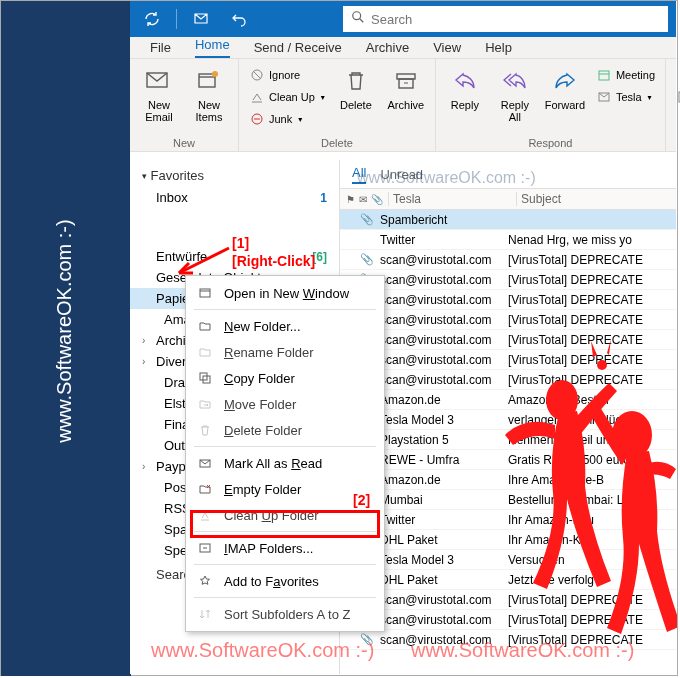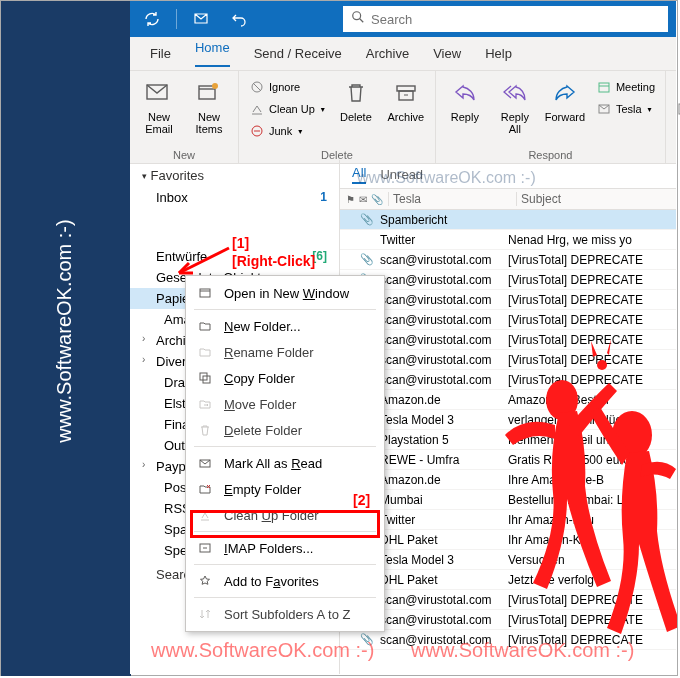--- a/index.html
+++ b/index.html
@@ -19,42 +19,42 @@
   
   .titlebar { height: 36px; background: #106ebe; display: flex; align-items: center; padding: 0 8px; gap: 10px; color: #fff; }
   .tb-btn { width: 28px; height: 28px; display: flex; align-items: center; justify-content: center; font-size: 15px; }
   .tb-btn svg { stroke: #fff; fill: none; }
   .tb-sep { width: 1px; height: 20px; background: rgba(255,255,255,.4); }
   .searchbox { flex: 1; height: 26px; background: #fff; display: flex; align-items: center; padding: 0 8px; color: #666; margin-left: 80px; }
   .searchbox .mag { margin-right: 6px; }
   .searchbox input { border: none; outline: none; font-size: 13px; width: 100%; }
 
   
-  .tabs { height: 34px; background: #f3f2f1; display: flex; align-items: stretch; padding-left: 8px; border-bottom: 1px solid #e1dfdd; }
+  .tabs { height: 22px; background: #f3f2f1; display: flex; align-items: stretch; padding-left: 8px; border-bottom: 1px solid #e1dfdd; }
   .tabs .tab { padding: 0 12px; display: flex; align-items: center; font-size: 13px; color: #323130; cursor: pointer; }
   .tabs .tab.active { color: #106ebe; }
-  .tabs .tab.active span { border-bottom: 2px solid #106ebe; padding-bottom: 10px; }
+  .tabs .tab.active span { border-bottom: 2px solid #106ebe; padding-bottom: 4px; }
 
   
   .ribbon { height: 93px; background: #f3f2f1; display: flex; border-bottom: 1px solid #e1dfdd; font-size: 12px; }
   .rgroup { border-right: 1px solid #e1dfdd; padding: 4px 6px 2px 6px; display: flex; flex-direction: column; }
   .rgroup .body { flex: 1; display: flex; align-items: flex-start; gap: 4px; }
   .rgroup .label { text-align: center; font-size: 11px; color: #666; padding-top: 2px; }
   .rbig { width: 46px; text-align: center; display: flex; flex-direction: column; align-items: center; gap: 2px; padding-top: 2px; }
   .rbig .ico { width: 32px; height: 32px; display: flex; align-items: center; justify-content: center; }
   .rbig .txt { font-size: 11px; line-height: 12px; }
   .rstack { display: flex; flex-direction: column; gap: 2px; padding-top: 2px; }
   .rsmall { display: flex; align-items: center; gap: 4px; font-size: 11px; height: 20px; padding: 0 4px; white-space: nowrap; }
   .ico16 { width: 16px; height: 16px; display: inline-flex; align-items: center; justify-content: center; }
 
   
   .split { position: absolute; top: 159px; left: 0; right: 0; bottom: 0; display: flex; }
   .folders { width: 210px; border-right: 1px solid #e1dfdd; font-size: 13px; overflow: hidden; }
   .fav { padding: 8px 12px 4px 12px; color: #323130; display: flex; align-items: center; gap: 4px; font-size: 13px; }
-  .folder-item { padding: 3px 12px 3px 26px; display: flex; justify-content: space-between; cursor: pointer; position: relative; }
+  .folder-item { padding: 3px 12px 3px 26px; display: flex; align-items: center; justify-content: space-between; cursor: pointer; position: relative; }
   .folder-item.l2 { padding-left: 34px; }
   .folder-item.sel { background: #d0e7f8; }
   .folder-item .badge { color: #106ebe; font-weight: 600; font-size: 12px; }
   .folder-item .chev { position: absolute; left: 12px; font-size: 10px; color: #666; }
   .search-link { padding: 6px 12px 6px 26px; color: #323130; font-size: 13px; }
 
   
   .folders-gap { height: 38px; }
 
   

